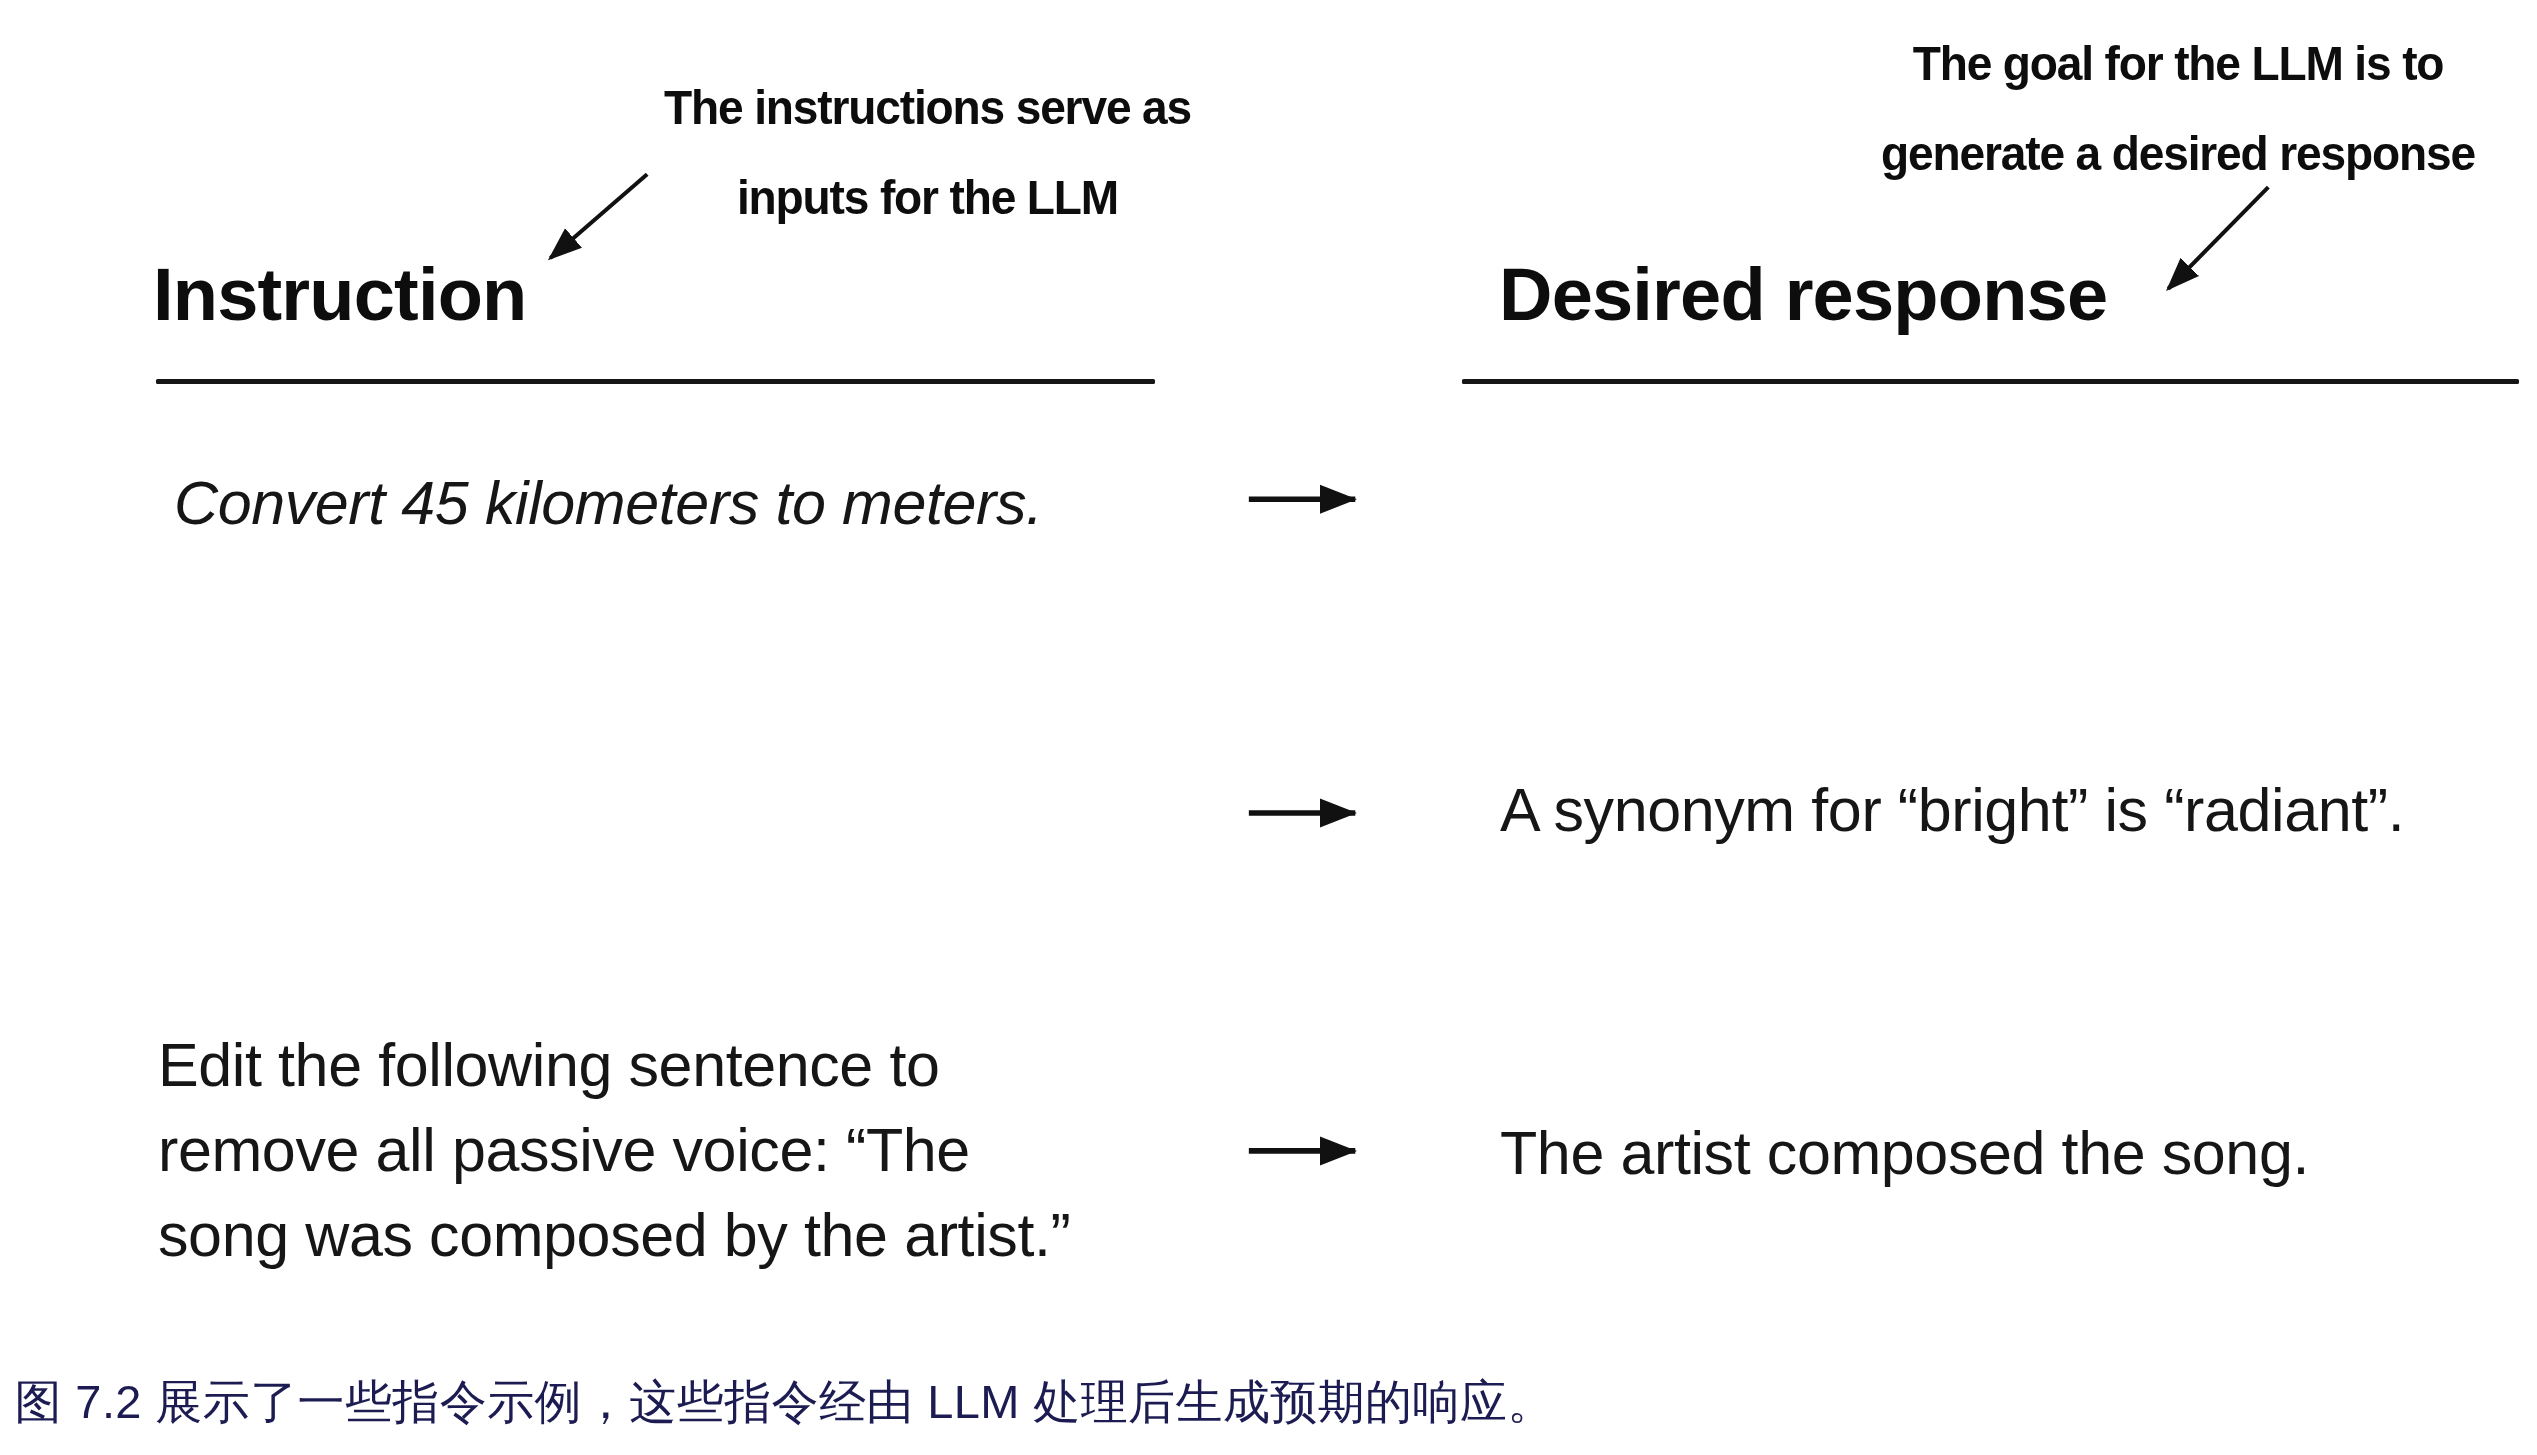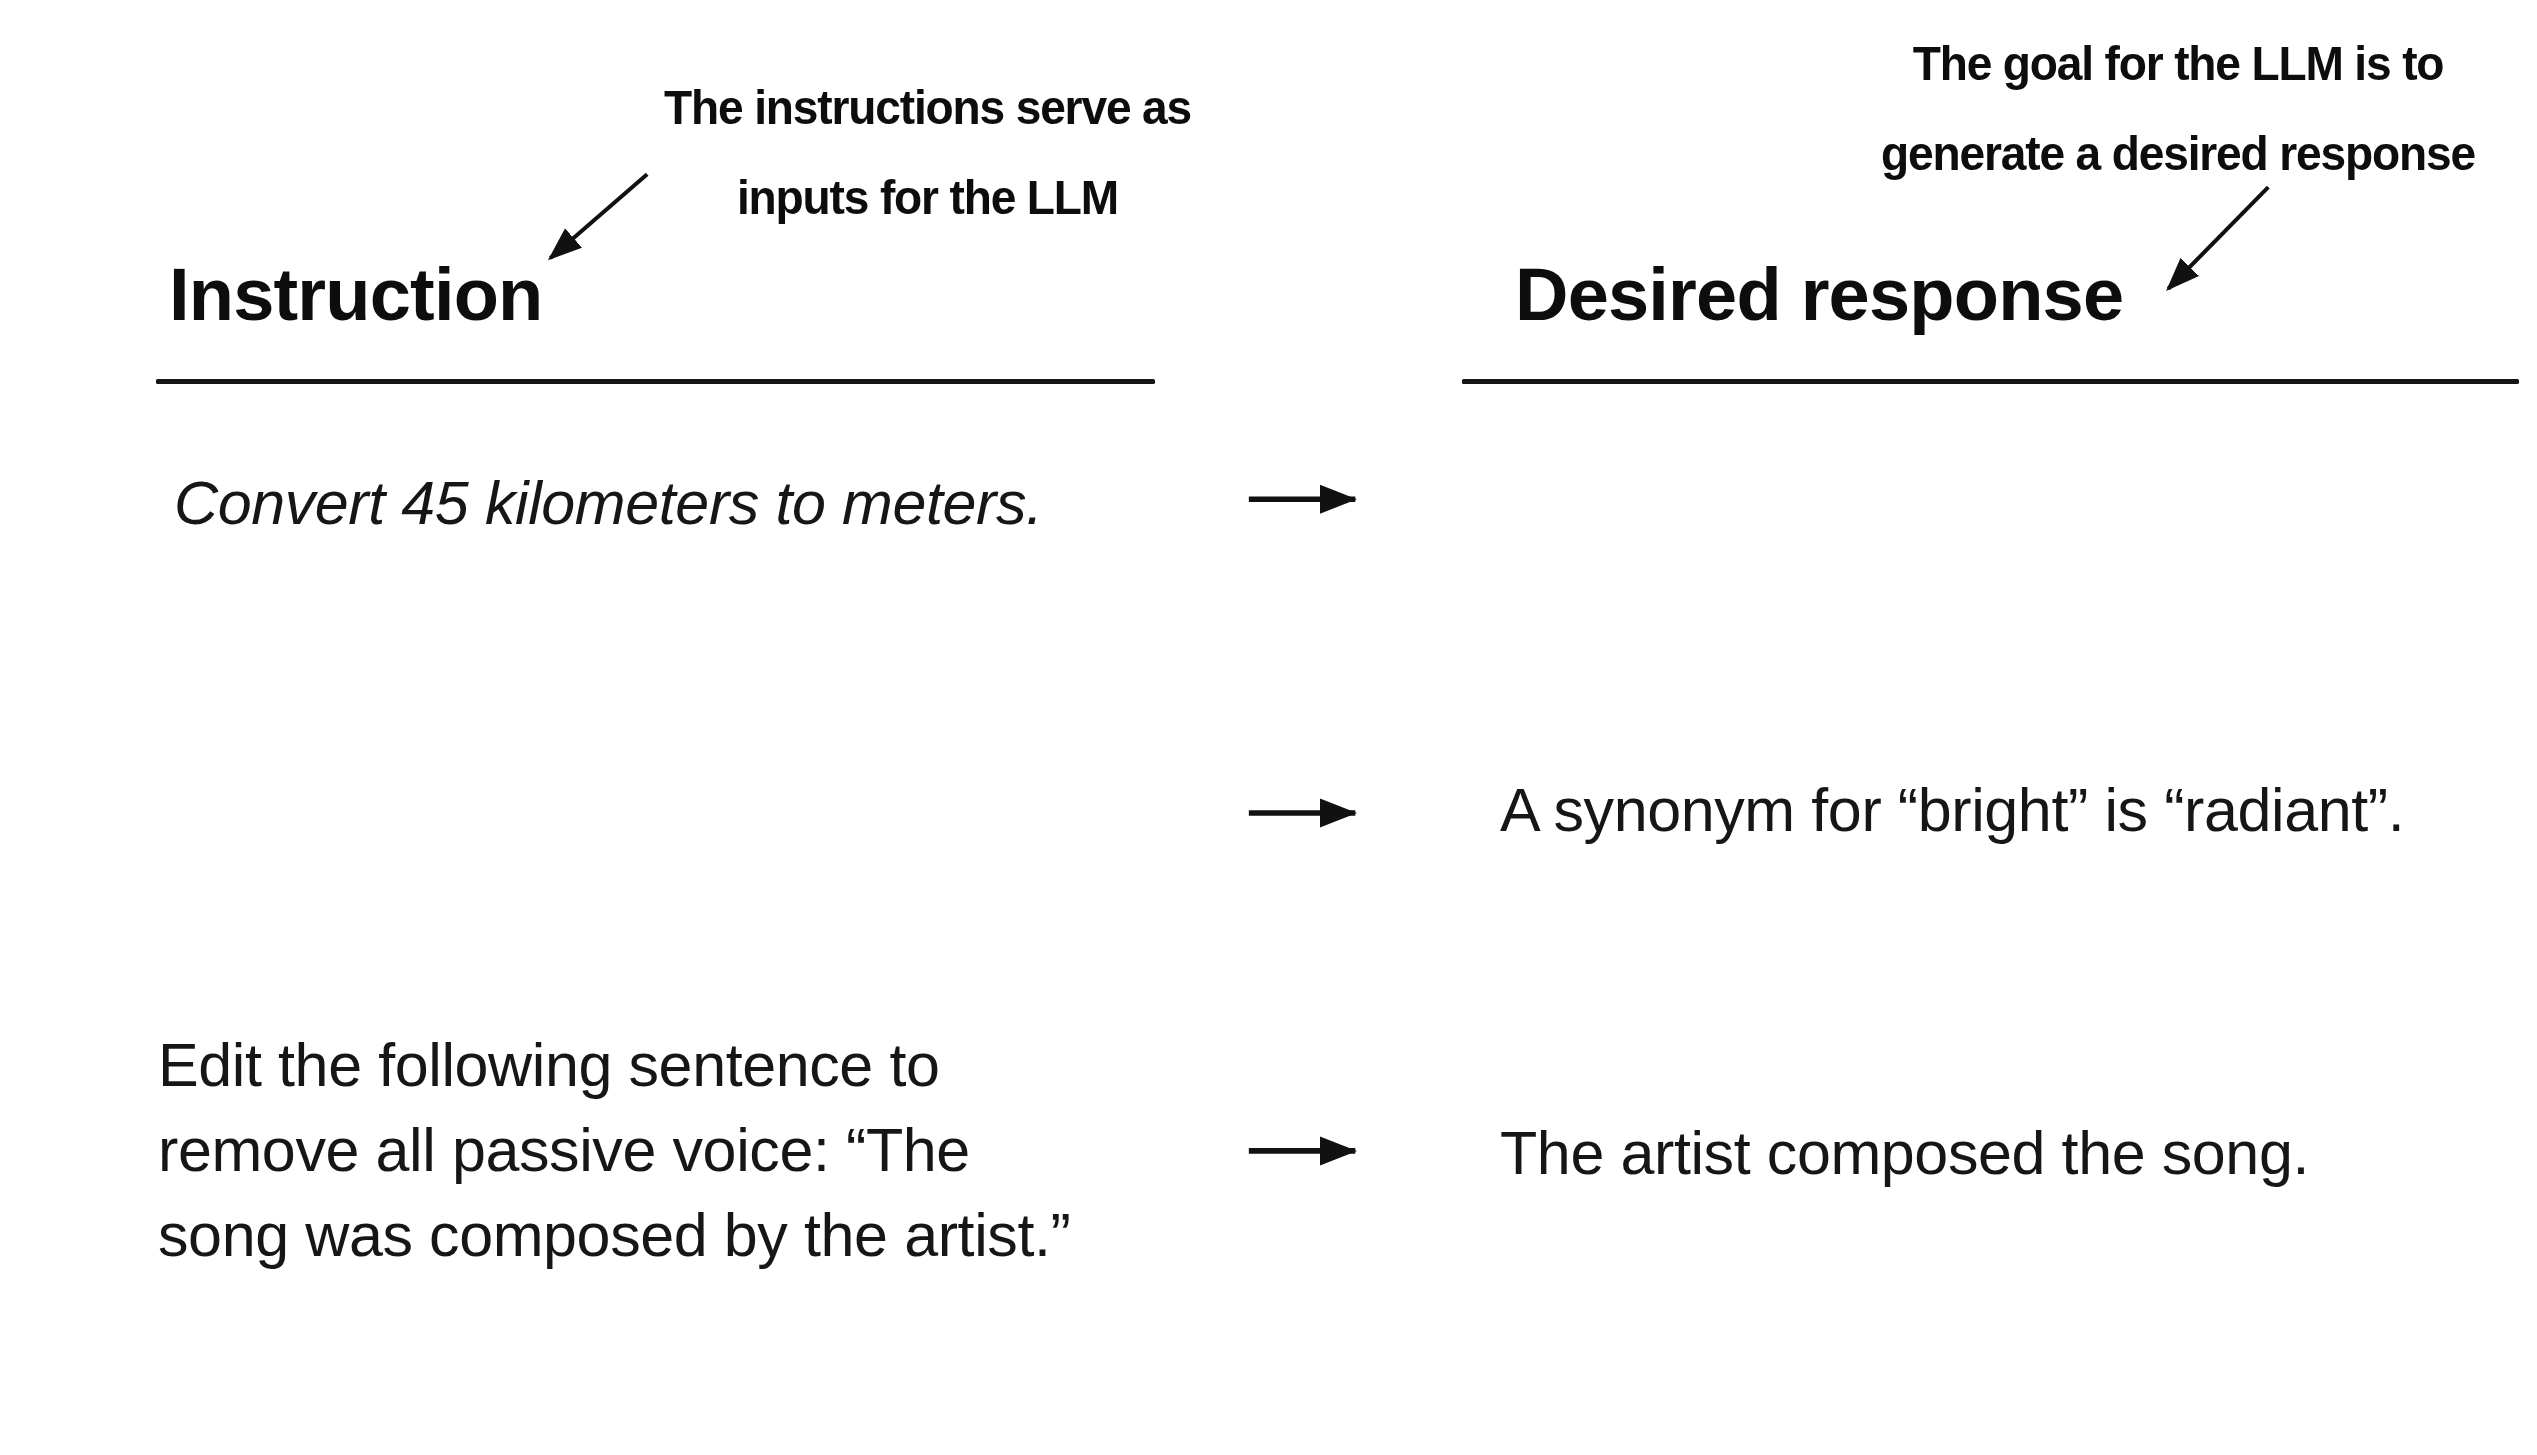--- a/index.html
+++ b/index.html
@@ -24,21 +24,20 @@
     transform: scaleX(0.96);
     transform-origin: center top;
   }
 
   .col-header {
     font-weight: 700;
     font-size: 74px;
     letter-spacing: -0.8px;
     color: #0d0d0d;
     white-space: nowrap;
-    margin-left: 16px;
   }
 
   .rule {
     background: #161616;
     height: 4.8px;
     border-radius: 1.6px;
   }
 
   .cell {
     font-size: 61px;
@@ -103,15 +102,16 @@
     </defs>
 
     <line x1="802" y1="216" x2="682" y2="320" stroke="#111111" stroke-width="5" marker-end="url(#head-sm)"></line>
     <line x1="2812" y1="232" x2="2688" y2="358" stroke="#111111" stroke-width="5" marker-end="url(#head-sm)"></line>
 
     <line x1="1548" y1="619" x2="1680" y2="619" stroke="#111111" stroke-width="7" marker-end="url(#head-lg)"></line>
     <line x1="1548" y1="1008" x2="1680" y2="1008" stroke="#111111" stroke-width="7" marker-end="url(#head-lg)"></line>
     <line x1="1548" y1="1427" x2="1680" y2="1427" stroke="#111111" stroke-width="7" marker-end="url(#head-lg)"></line>
   </svg>
 
+  <div class="abs caption" style="left:14.5px; top:1371px;">图 7.2 展示了一些指令示例，这些指令经由 LLM 处理后生成预期的响应。</div>
 
 </div>
 
 
 </body></html>

